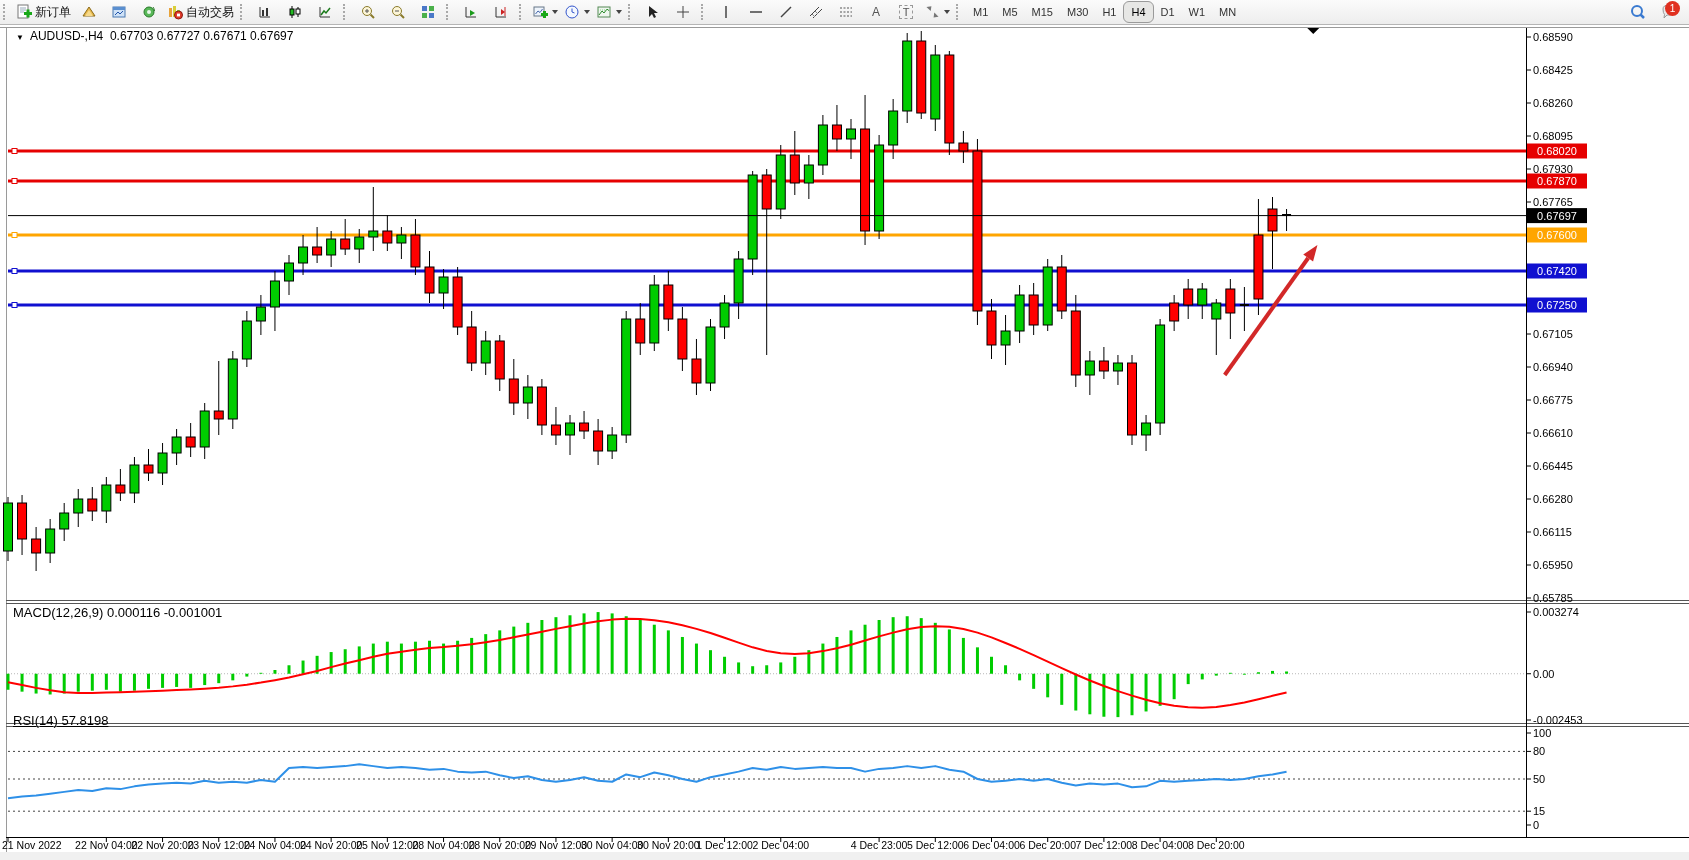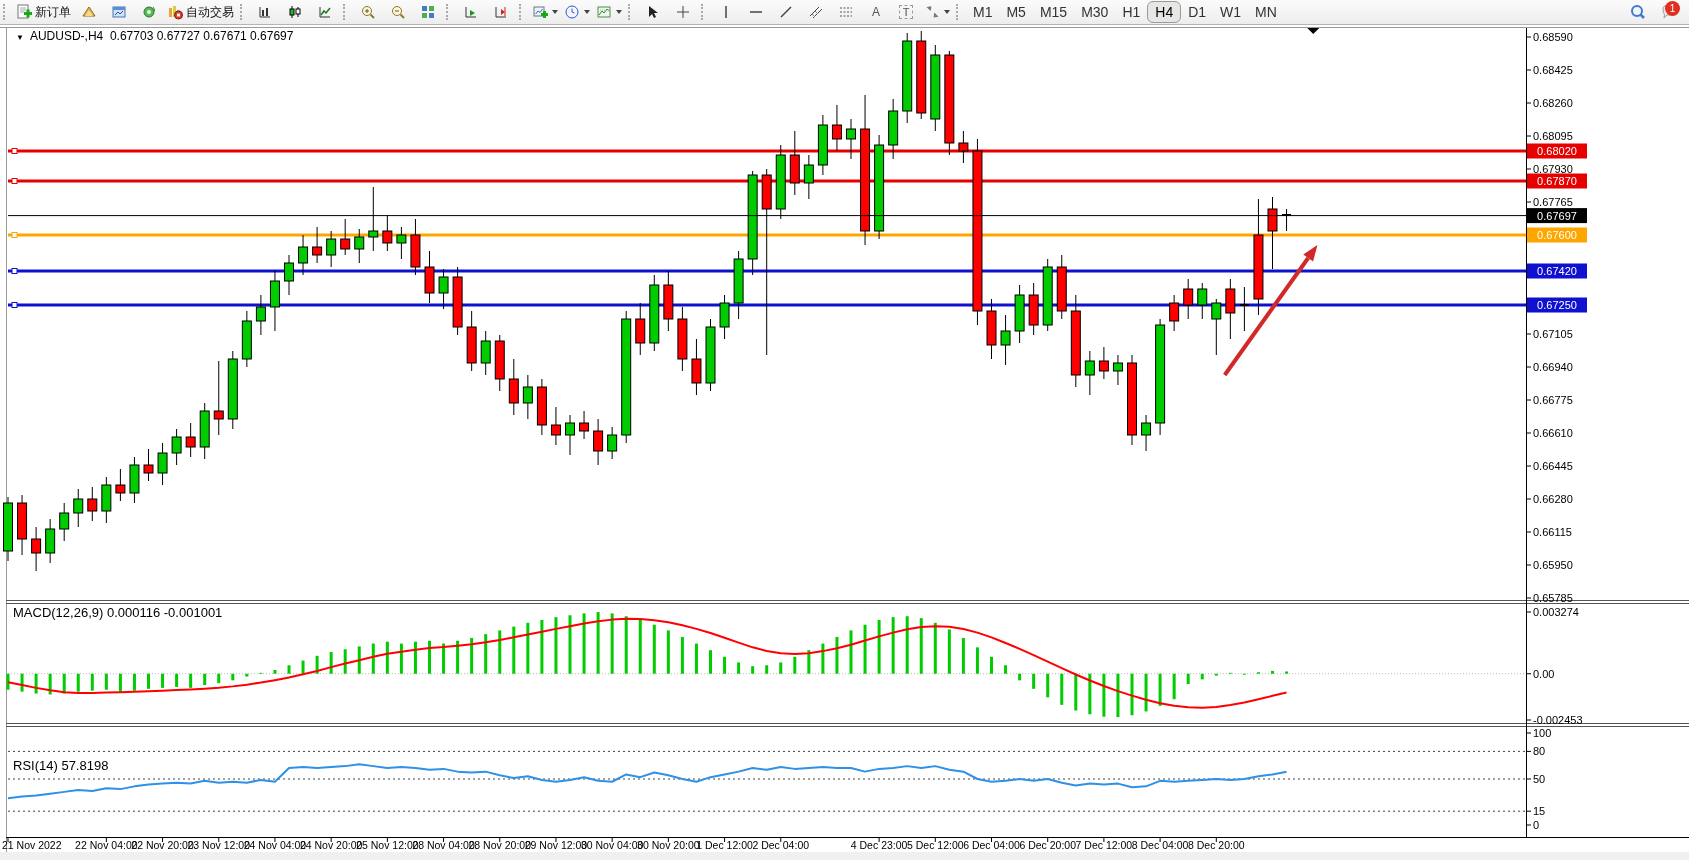--- a/index.html
+++ b/index.html
@@ -8,21 +8,21 @@
   
   .toolbar{position:absolute;top:0;left:0;width:1689px;height:24px;z-index:30;
     background:linear-gradient(#fbfbfb,#ededed);border-bottom:1px solid #b5b5b5;
     display:flex;align-items:center;}
   .grip{width:5px;height:16px;margin:0 3px;border-left:2px dotted #a9a9a9;}
   .tb{height:38px;min-width:24px;display:flex;align-items:center;justify-content:center;
       gap:3px;padding:0 3px;font-size:12px;color:#111;}
   .tb svg{display:block;}
   .caret{width:0;height:0;border-left:3px solid transparent;border-right:3px solid transparent;
          border-top:4px solid #444;margin-left:1px;}
-  .tf{height:20px;padding:0 7px;font-size:14px;color:#333;display:flex;align-items:center;}
+  .tf{height:20px;padding:0 7px;font-size:11px;color:#333;display:flex;align-items:center;}
   .tf.active{background:#e7e7e5;border:1px solid #9a9a9a;border-radius:6px;color:#000;}
   .right-icons{position:absolute;right:6px;top:0;height:24px;display:flex;align-items:center;gap:6px;}
   .badge{position:absolute;right:3px;top:1px;width:15px;height:15px;border-radius:50%;
          background:#e03020;color:#fff;font-size:10px;display:flex;align-items:center;
          justify-content:center;z-index:5;}
   .bubble-wrap{position:relative;width:24px;height:24px;}
   
   #cv{position:absolute;left:0;top:0;z-index:5;font-family:"Liberation Sans",sans-serif;}
   .overlay{position:absolute;z-index:10;color:#000;white-space:nowrap;}
   .title{left:16px;top:29px;font-size:12px;text-align:center;}
@@ -739,13 +739,13 @@
     <text x="1216.3" y="849" text-anchor="middle" font-size="10.5" fill="#000">8 Dec 20:00</text>
     <line x1="1224.73" y1="374.9999999999994" x2="1308.1686264526463" y2="258.0257582352635" stroke="#D22828" stroke-width="4"></line>
     <polygon points="1317.46,244.99999999999997 1313.0532857908702,261.51002331552115 1303.2839671144225,254.5414931550058" fill="#D22828"></polygon>
     <polygon points="1307.2450000000001,28 1319.2450000000001,28 1313.2450000000001,34" fill="#000"></polygon>
   </svg>
 
 <div class="overlay title">
   <span class="dd">▼</span><span>AUDUSD-,H4</span>&nbsp;&nbsp;<span>0.67703 0.67727 0.67671 0.67697</span>
 </div>
 <div class="overlay paneLabel" style="top:605px;">MACD(12,26,9) 0.000116 -0.001001</div>
-<div class="overlay paneLabel" style="top:758px;">RSI(14) 57.8198</div>
+<div class="overlay paneLabel" style="top:713px;text-decoration:underline;">RSI(14) 57.8198</div>
 
 </body></html>

